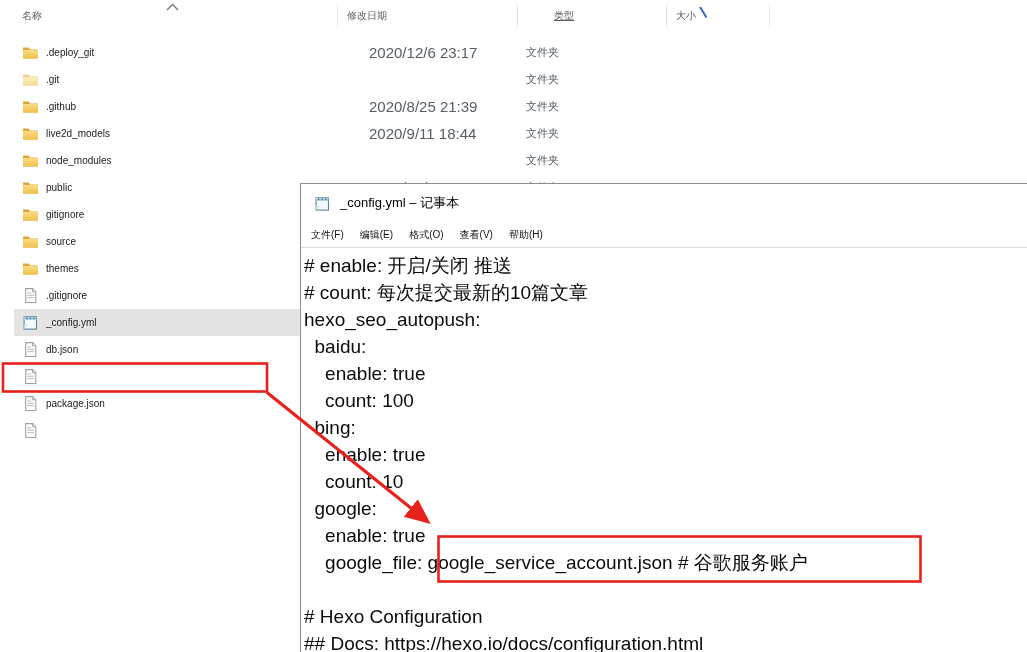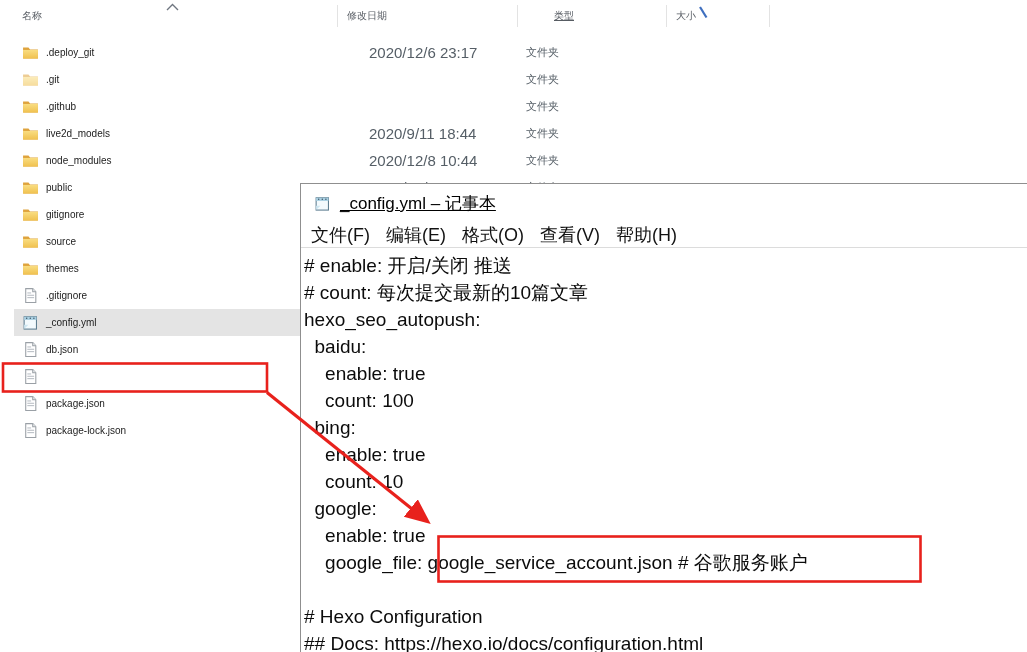--- a/index.html
+++ b/index.html
@@ -41,23 +41,23 @@
   .row .cell-date{left:347px;font-size:15px;color:#555e66;margin-left:22px;}
   .row .cell-type{left:526px;font-size:11px;color:#555e66;}
 
   
   .notepad{
     position:absolute;left:300px;top:183px;width:740px;height:480px;z-index:10;
     background:#ffffff;border:1px solid #8f8f8f;border-right:none;
   }
   .np-titlebar{height:38px;display:flex;align-items:center;padding-left:13px;background:#ffffff;}
   .np-titlebar svg{width:17px;height:17px;flex:0 0 auto;}
-  .np-title{margin-left:9px;font-size:17px;color:#000;white-space:nowrap;text-decoration:underline;}
+  .np-title{margin-left:9px;font-size:13px;color:#000;white-space:nowrap;}
   .np-menubar{height:26px;display:flex;align-items:center;padding-left:2px;border-bottom:1px solid #dcdcdc;background:#fff;}
-  .np-menu-item{padding:0 8px;font-size:18px;color:#121212;line-height:24px;white-space:nowrap;cursor:default;}
+  .np-menu-item{padding:0 8px;font-size:10px;color:#121212;line-height:24px;white-space:nowrap;cursor:default;}
   .np-content{
     position:absolute;top:65px;left:0;right:0;bottom:0;
     padding:3px 0 0 3px;overflow:hidden;
     font-size:19px;line-height:27px;color:#0b0b0b;
   }
   .np-line{white-space:pre;height:27px;}
 
   
   .annotations{position:absolute;inset:0;z-index:50;pointer-events:none;}
 </style>
@@ -130,20 +130,21 @@
                 <stop offset="0" stop-color="#f9dd81"></stop>
                 <stop offset="1" stop-color="#f0c14f"></stop>
               </linearGradient>
             </defs>
             <path d="M1 3.2 h5.1 l1.5 1.9 H15 v8.6 H1 Z" fill="#dfa33d"></path>
             <path d="M1 5.6 H15 V13.7 H1 Z" fill="url(#fg)"></path>
           </svg>
 
         </span>
         <span class="cell cell-name">.github</span>
+        <span class="cell cell-date">2020/8/25 21:39</span>
         <span class="cell cell-type">文件夹</span>
       </div>
 
       <div class="row" data-icon="folder" style="--i: 3;">
         <span class="file-icon">
 
           <svg class="ic-folder" viewBox="0 0 16 16">
             <defs>
               <linearGradient id="fg" x1="0" y1="0" x2="0" y2="1">
                 <stop offset="0" stop-color="#f9dd81"></stop>
@@ -169,21 +170,20 @@
                 <stop offset="0" stop-color="#f9dd81"></stop>
                 <stop offset="1" stop-color="#f0c14f"></stop>
               </linearGradient>
             </defs>
             <path d="M1 3.2 h5.1 l1.5 1.9 H15 v8.6 H1 Z" fill="#dfa33d"></path>
             <path d="M1 5.6 H15 V13.7 H1 Z" fill="url(#fg)"></path>
           </svg>
 
         </span>
         <span class="cell cell-name">node_modules</span>
-        <span class="cell cell-date">2020/12/8 10:44</span>
         <span class="cell cell-type">文件夹</span>
       </div>
 
       <div class="row" data-icon="folder" style="--i: 5;">
         <span class="file-icon">
 
           <svg class="ic-folder" viewBox="0 0 16 16">
             <defs>
               <linearGradient id="fg" x1="0" y1="0" x2="0" y2="1">
                 <stop offset="0" stop-color="#f9dd81"></stop>
@@ -349,21 +349,20 @@
 
           <svg class="ic-file" viewBox="0 0 16 16">
             <path d="M3.5 1.5 h6.6 l2.9 2.9 V14.5 h-9.5 Z" fill="#ffffff" stroke="#9aa0a6" stroke-width="1"></path>
             <path d="M10.1 1.5 v2.9 h2.9" fill="#eef0f2" stroke="#9aa0a6" stroke-width="1"></path>
             <line x1="5" y1="5.6" x2="8.6" y2="5.6" stroke="#b9bec5" stroke-width="1"></line>
             <line x1="5" y1="7.8" x2="11.4" y2="7.8" stroke="#b9bec5" stroke-width="1"></line>
             <line x1="5" y1="10" x2="11.4" y2="10" stroke="#b9bec5" stroke-width="1"></line>
           </svg>
 
         </span>
-        <span class="cell cell-name">package-lock.json</span>
         <span class="cell cell-date"></span>
         <span class="cell cell-type"></span>
       </div>
 
   </div>
 </div>
 
 <div class="notepad">
   <div class="np-titlebar">
     <svg viewBox="0 0 16 16">

